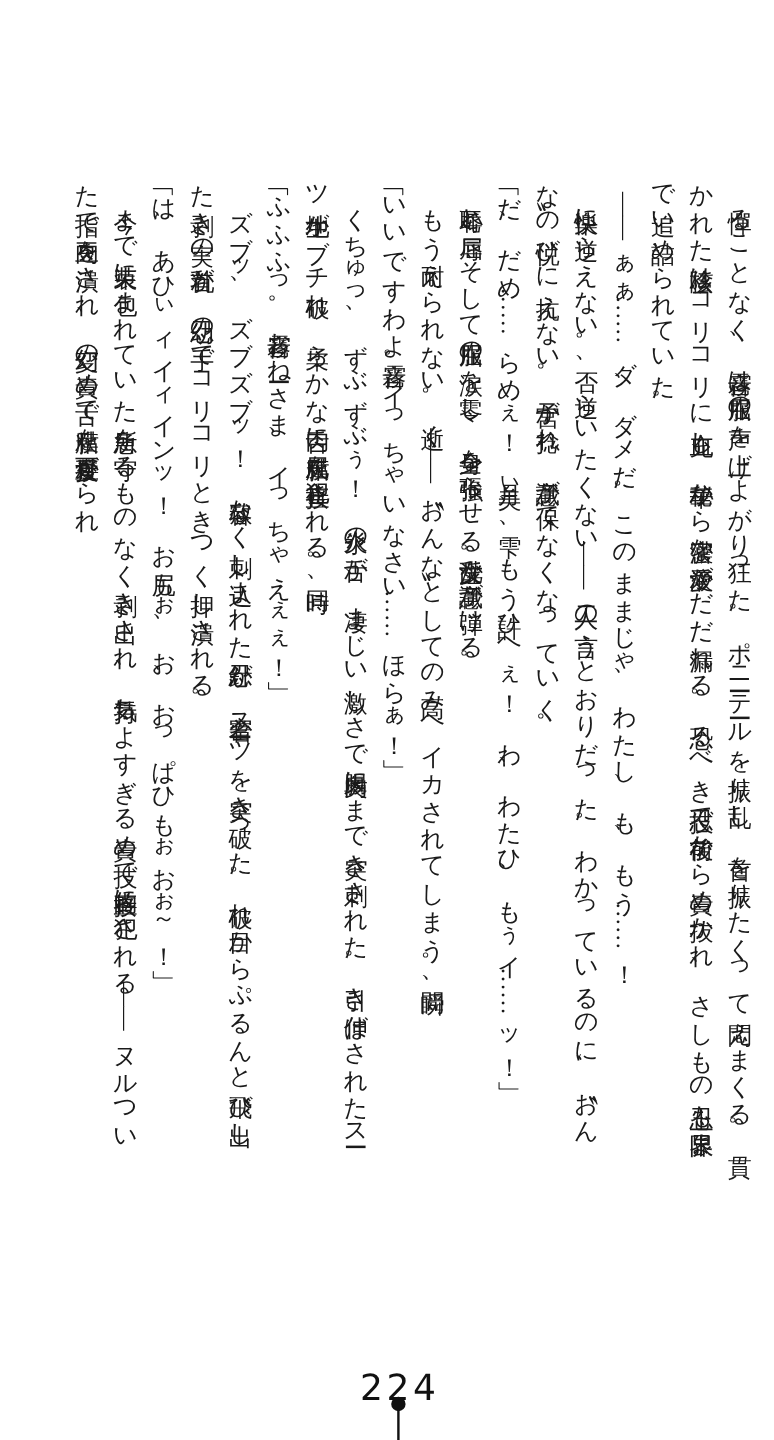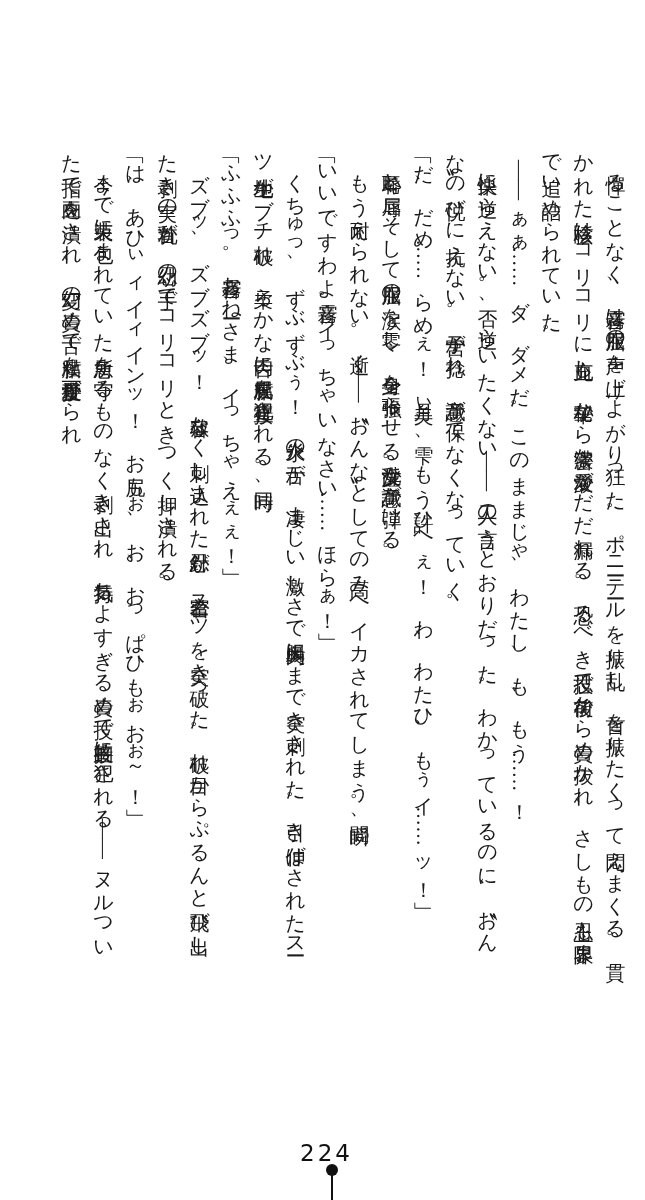--- a/index.html
+++ b/index.html
@@ -41,23 +41,23 @@
   }
   .text-block p.dialogue {
     text-indent: 0.55em;      
   }
   
   .page-number {
     position: absolute;
     left: 300px;
     top: 1140px;
     width: 64px;
-    text-align: left;
+    text-align: center;
     font-family: "DejaVu Sans", "Liberation Sans", sans-serif;
-    font-size: 23px;
+    font-size: 30px;
     letter-spacing: 3px;
     color: #111111;
   }
   .marker-dot {
     position: absolute;
     left: 326px;
     top: 1164px;
     width: 12px;
     height: 12px;
     border-radius: 50%;

